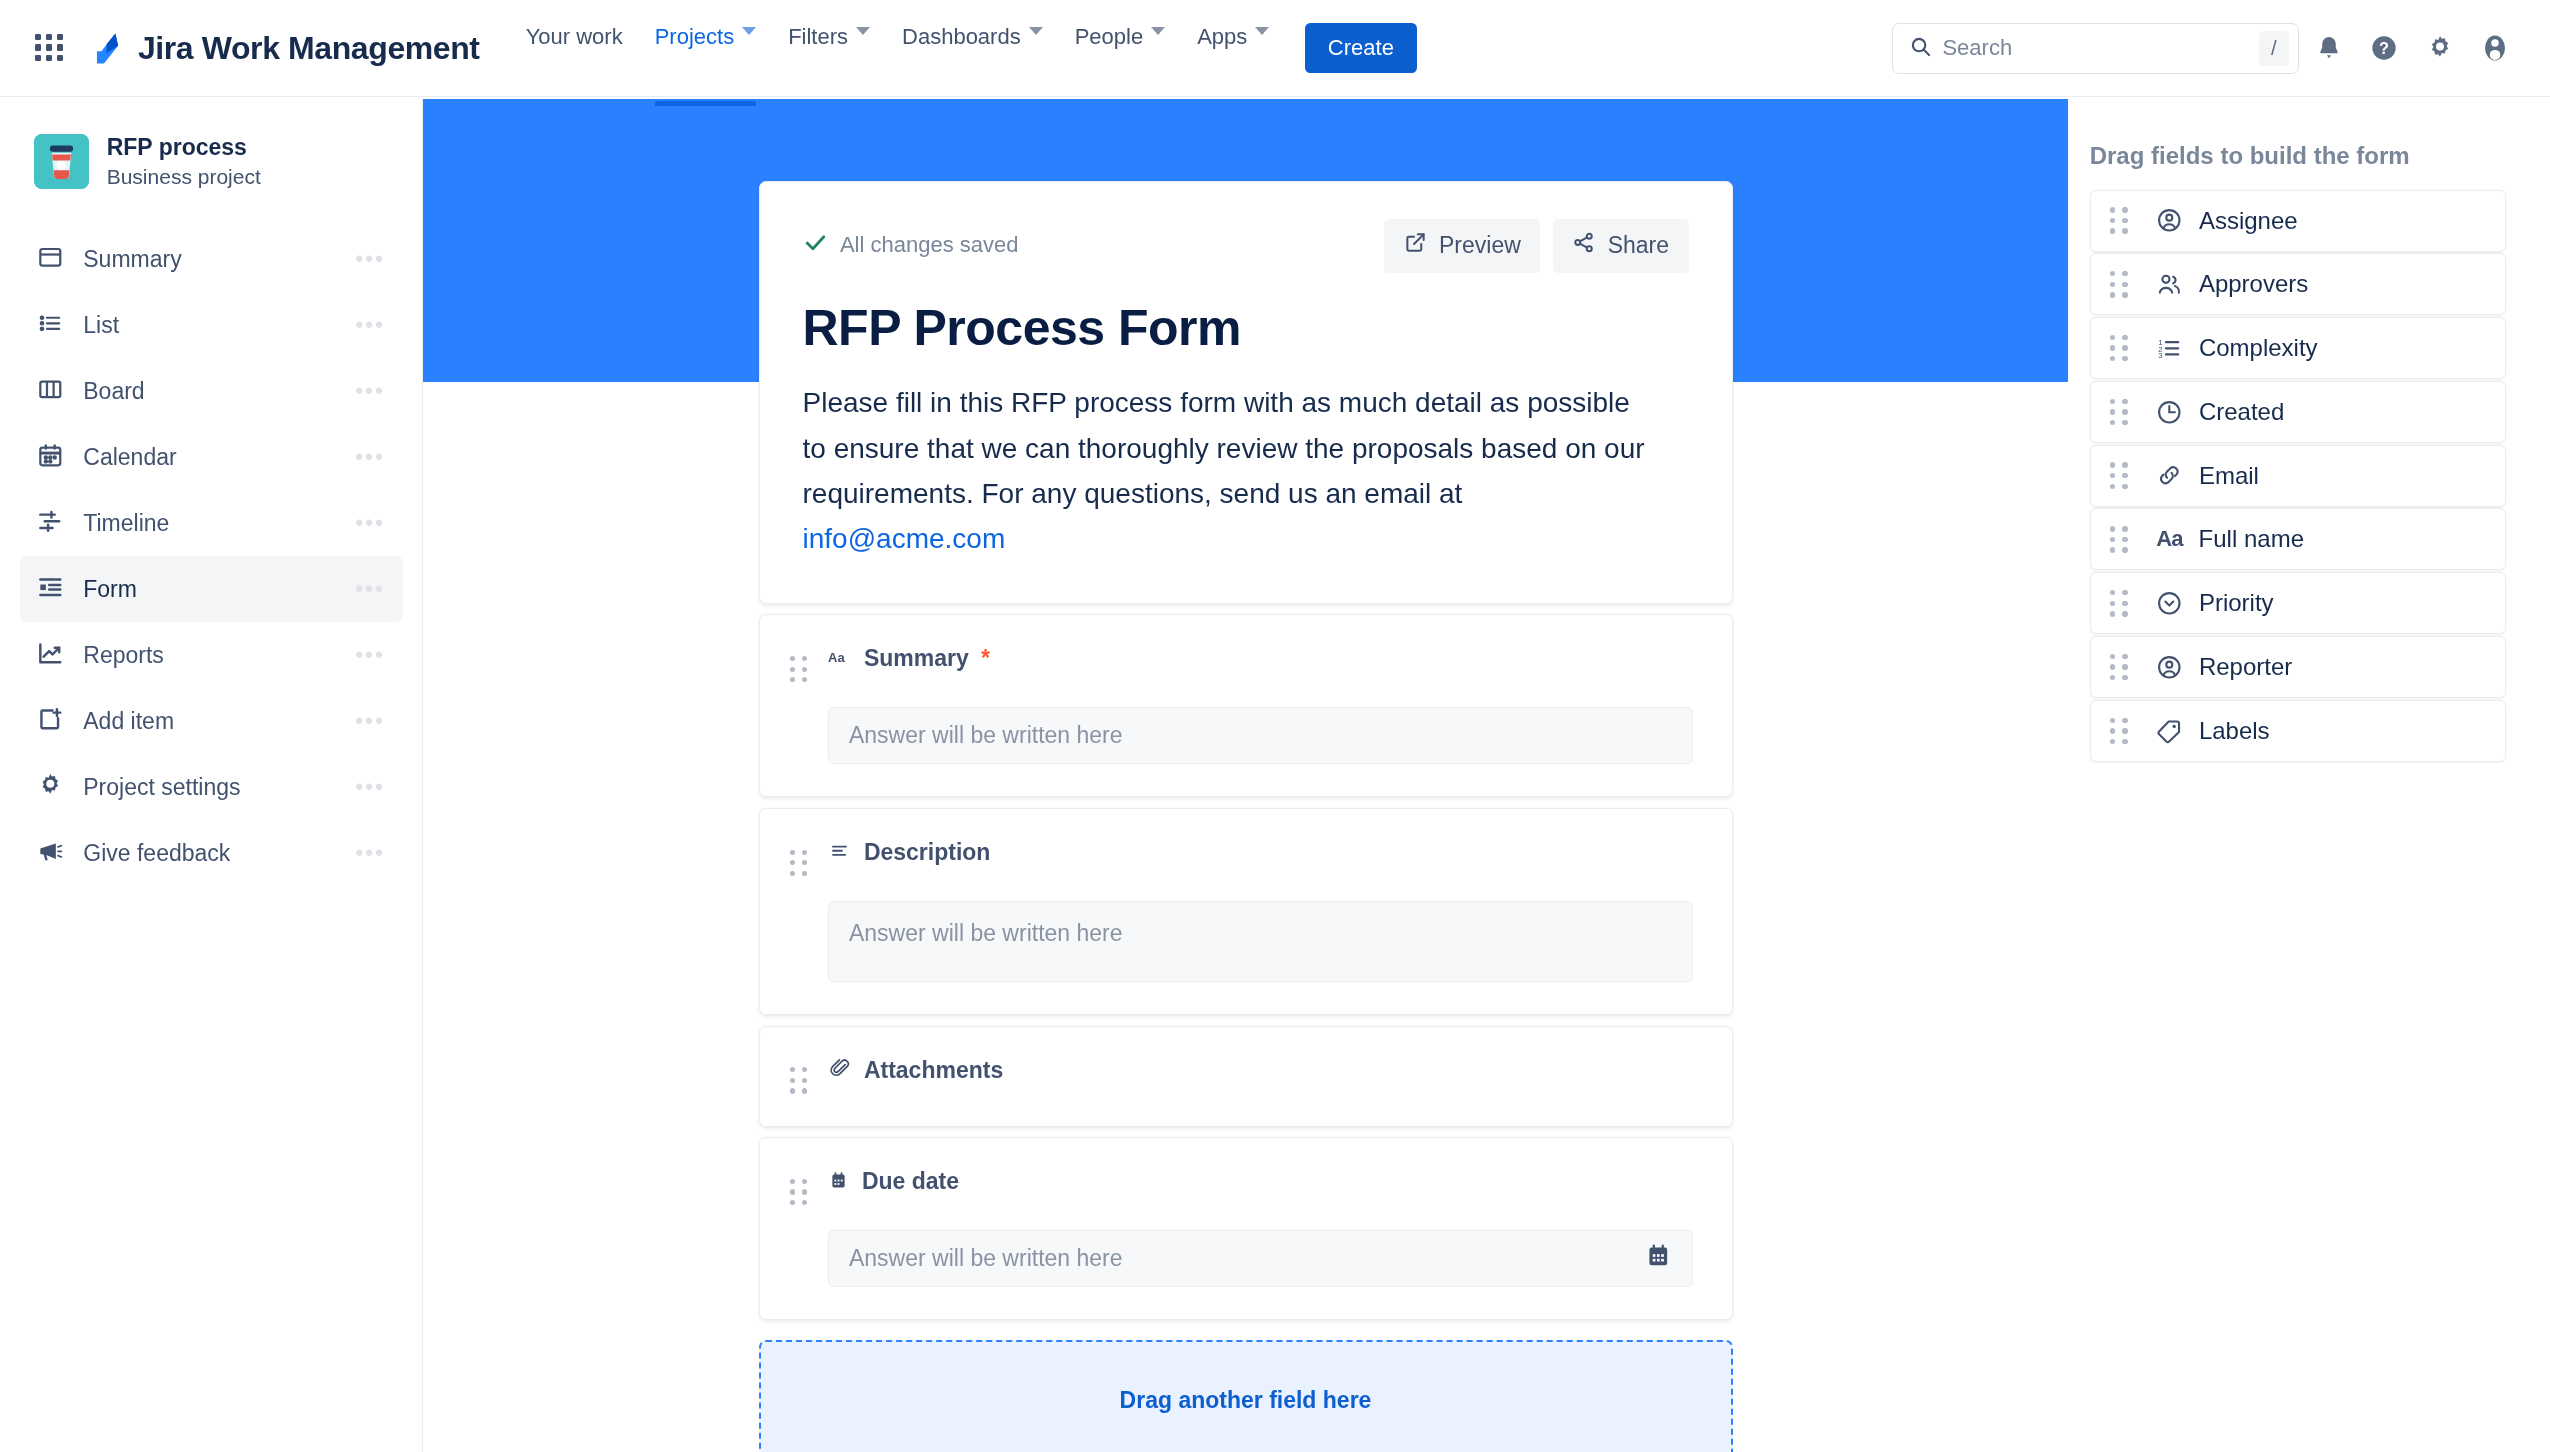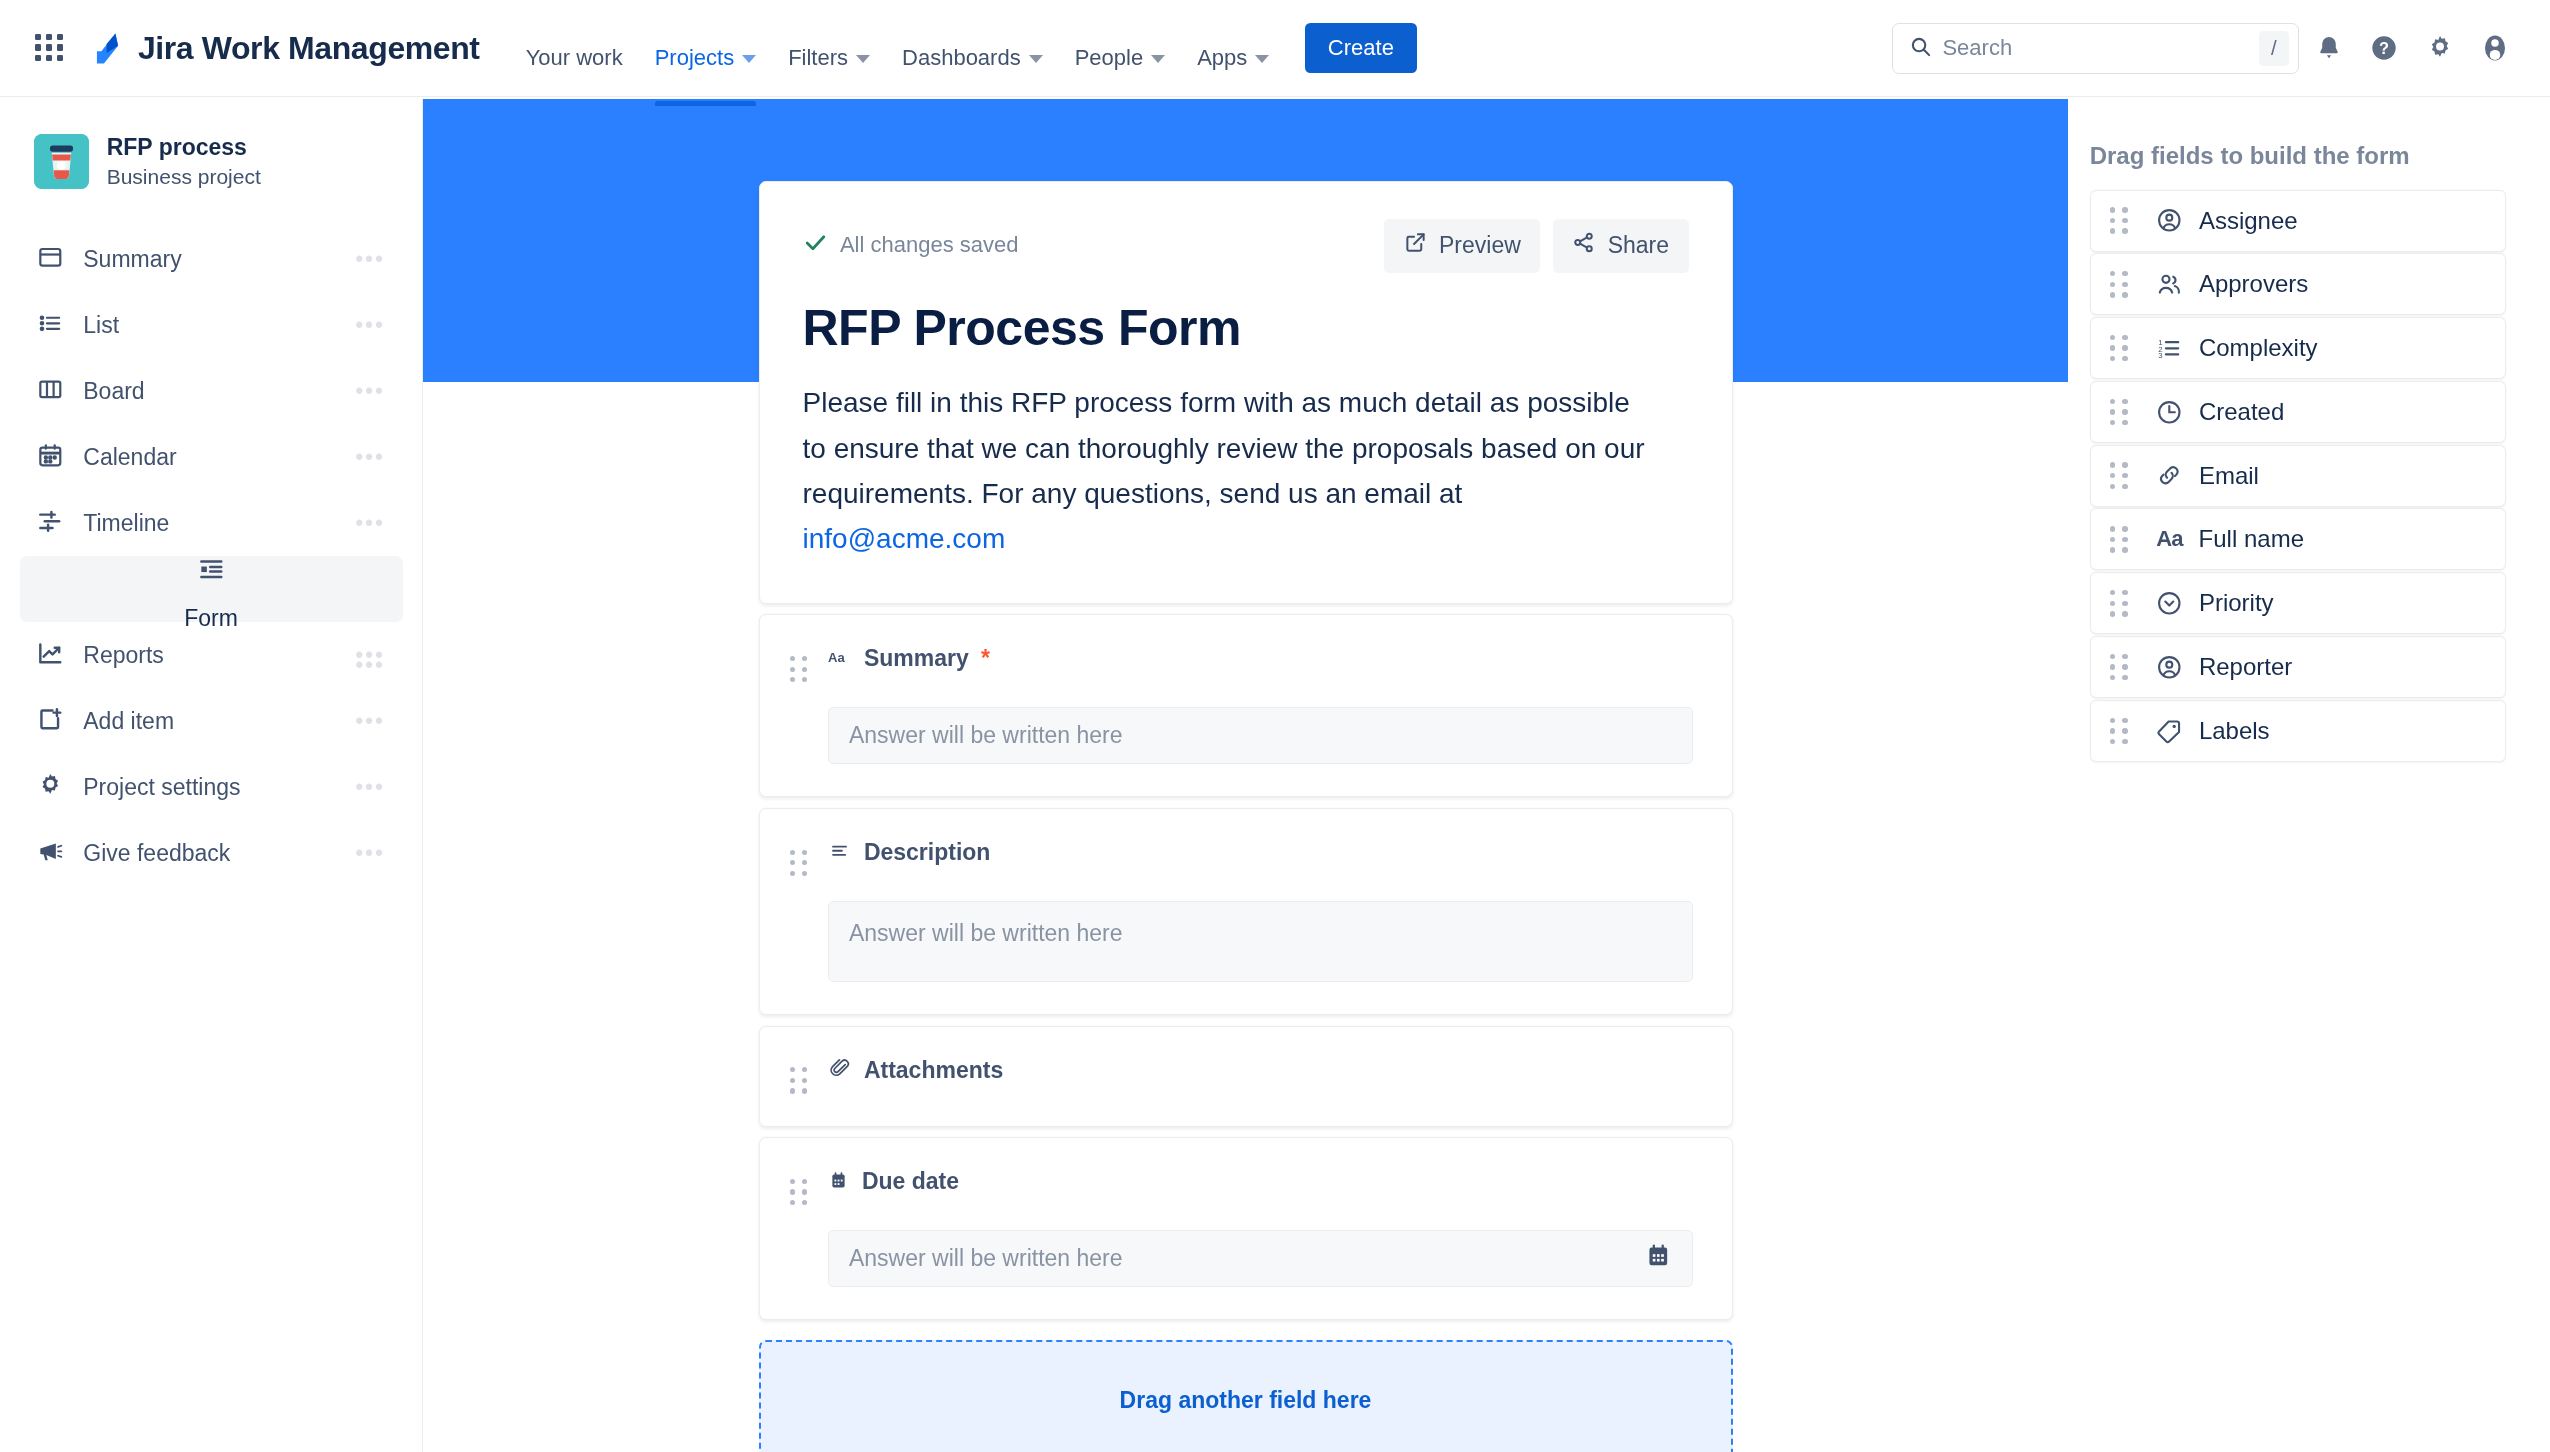--- a/index.html
+++ b/index.html
@@ -27,21 +27,21 @@
     grid-template-rows: repeat(3, 1fr);
     gap: 3.5px; padding: 5.3px; cursor: pointer;
     border-radius: 5.3px;
   }
   .appswitcher i { display: block; width: 6.2px; height: 6.2px; border-radius: 1.3px; background: #42526e; }
   .brand { display: flex; align-items: center; gap: 12.4px; margin-left: 19.5px; cursor: pointer; }
   .brand-logo { width: 37px; height: 37px; position: relative; }
   .brand-name { font-size: 32px; font-weight: 600; color: #172b4d; letter-spacing: -0.4px; white-space: nowrap; }
   .navlinks { display: flex; align-items: center; margin-left: 30px; height: 97px; }
   .navitem {
-    display: flex; align-items: center; gap: 8px;
+    display: flex; align-items: flex-start; gap: 8px;
     padding: 15px 16px; height: 97px; cursor: pointer;
     font-size: 22px; color: #42526e; position: relative; margin-top: 19px;
   }
   .navitem.active { color: #0c66e4; font-weight: 500; }
   .navitem.active::after {
     content: ""; position: absolute; left: 16px; right: 16px; bottom: 0;
     height: 5.3px; background: #0c66e4; border-radius: 2.7px 2.7px 0 0;
   }
   .caret {
     width: 0; height: 0; border-left: 7px solid transparent;
@@ -92,21 +92,21 @@
   .proj-meta { display: flex; flex-direction: column; gap: 3.5px; }
   .proj-name { font-size: 23px; font-weight: 700; color: #172b4d; }
   .proj-type { font-size: 21px; color: #42526e; }
 
   .navlist { margin-top: 37px; padding: 0 19.5px; }
   .snav {
     display: flex; align-items: center; gap: 19.5px;
     height: 66px; padding: 0 17.7px; border-radius: 7px;
     cursor: pointer; color: #42526e; position: relative;
   }
-  .snav.active { background: #f4f5f7; flex-direction: column; }
+  .snav.active { background: #f4f5f7; }
   .snav .slabel { font-size: 23px; color: #42526e; }
   .snav.active .slabel { color: #172b4d; }
   .snav .dots3 { margin-left: auto; color: #dfe1e6; font-size: 23px; letter-spacing: 1.8px; }
 
   
   .banner {
     position: absolute; top: 99px; left: 423px;
     width: 1645px; height: 283px; background: #2b80ff; z-index: 1;
   }
   .center {

